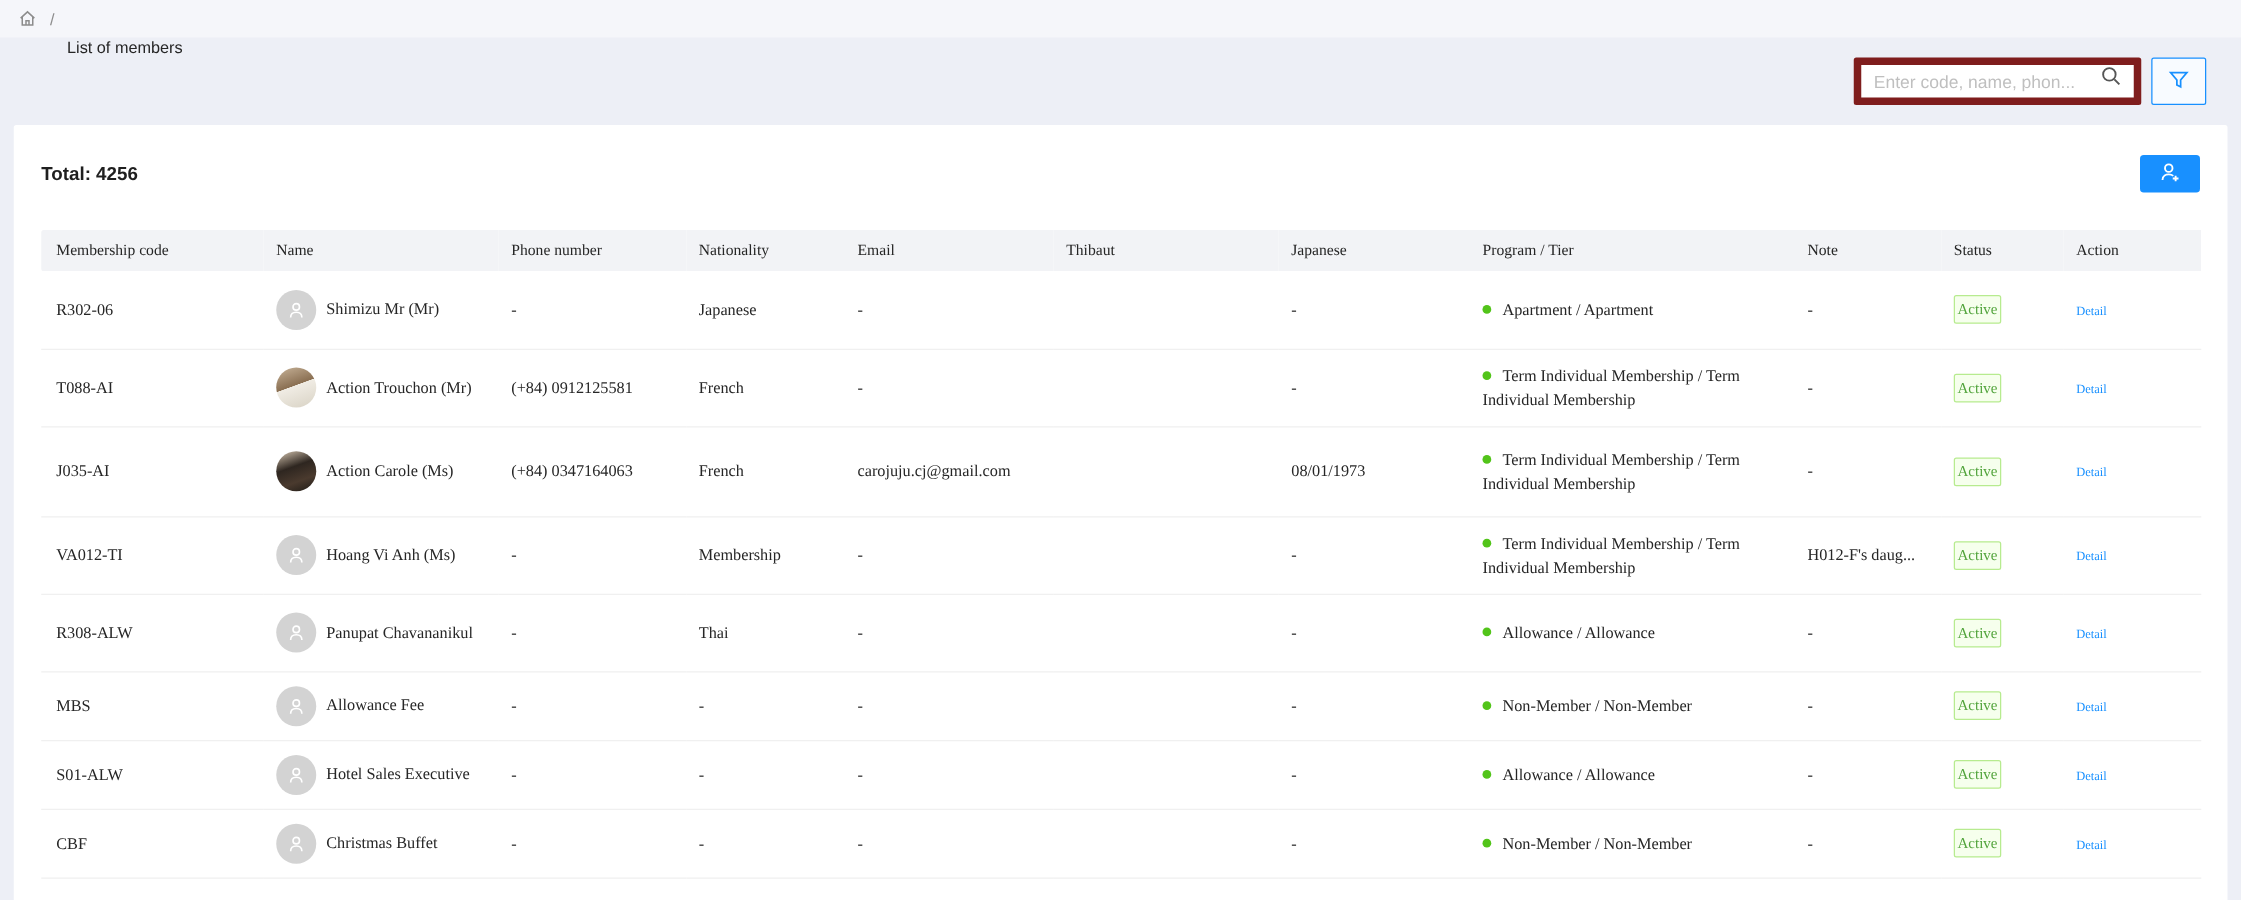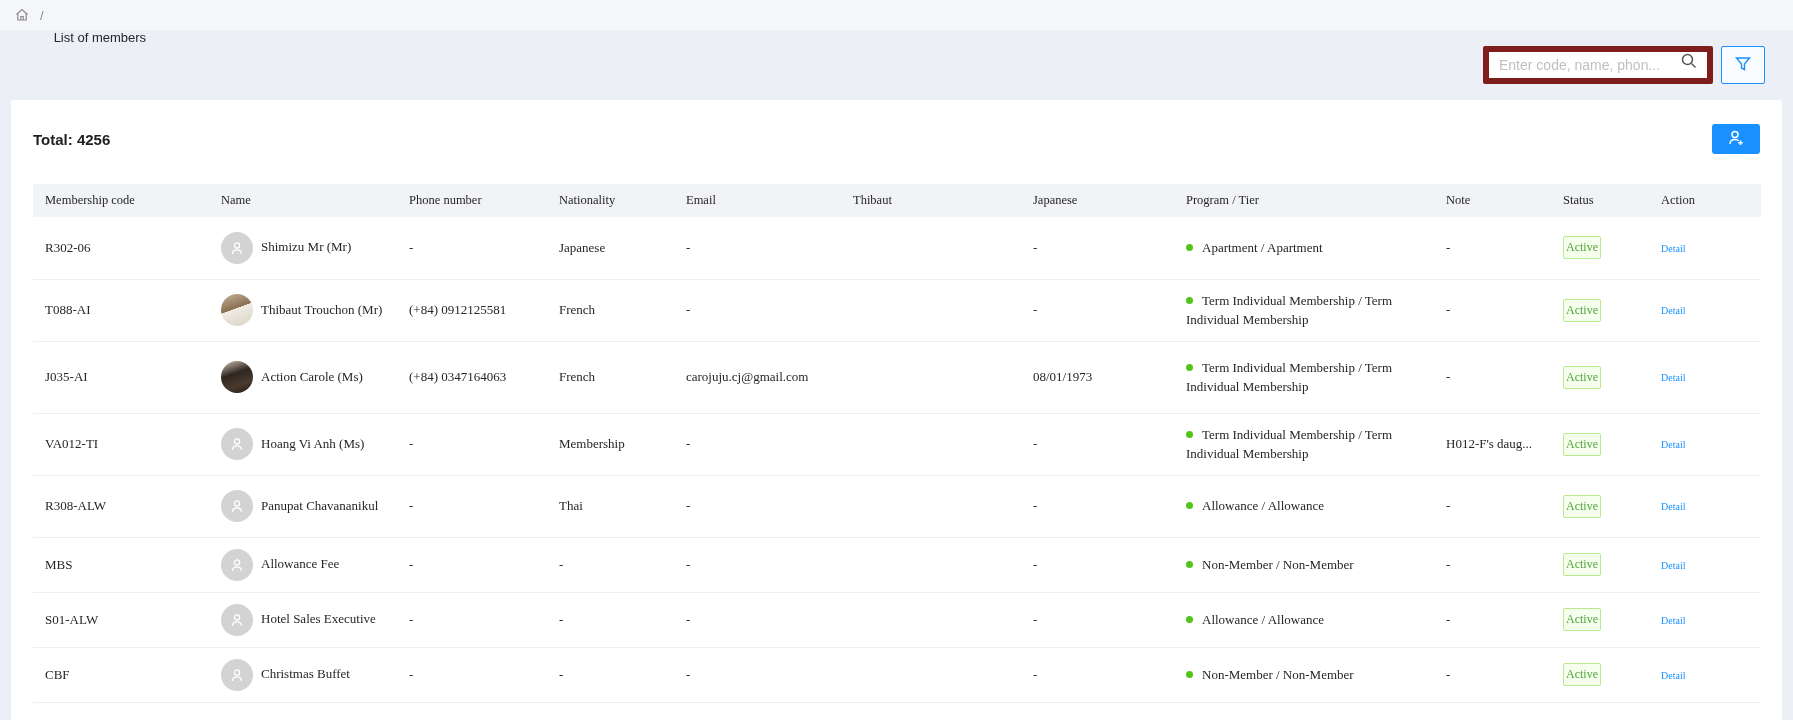--- a/index.html
+++ b/index.html
@@ -164,21 +164,21 @@
       <a class="detail-link">Detail</a>
     </td>
   </tr>
         <tr>
     <td>T088-AI</td>
     <td>
       <div class="namecell">
         <span class="avatar photo-a">
           
         </span>
-        <span class="nametext">Thibaut Trouchon (Mr)</span>
+        <span class="nametext">Action Trouchon (Mr)</span>
       </div>
     </td>
     <td>(+84) 0912125581</td>
     <td>French</td>
     <td>-</td>
     <td></td>
     <td>-</td>
     <td>
       <div class="prog"><span class="dot"></span><span>Term Individual Membership / Term Individual Membership</span></div>
     </td>

